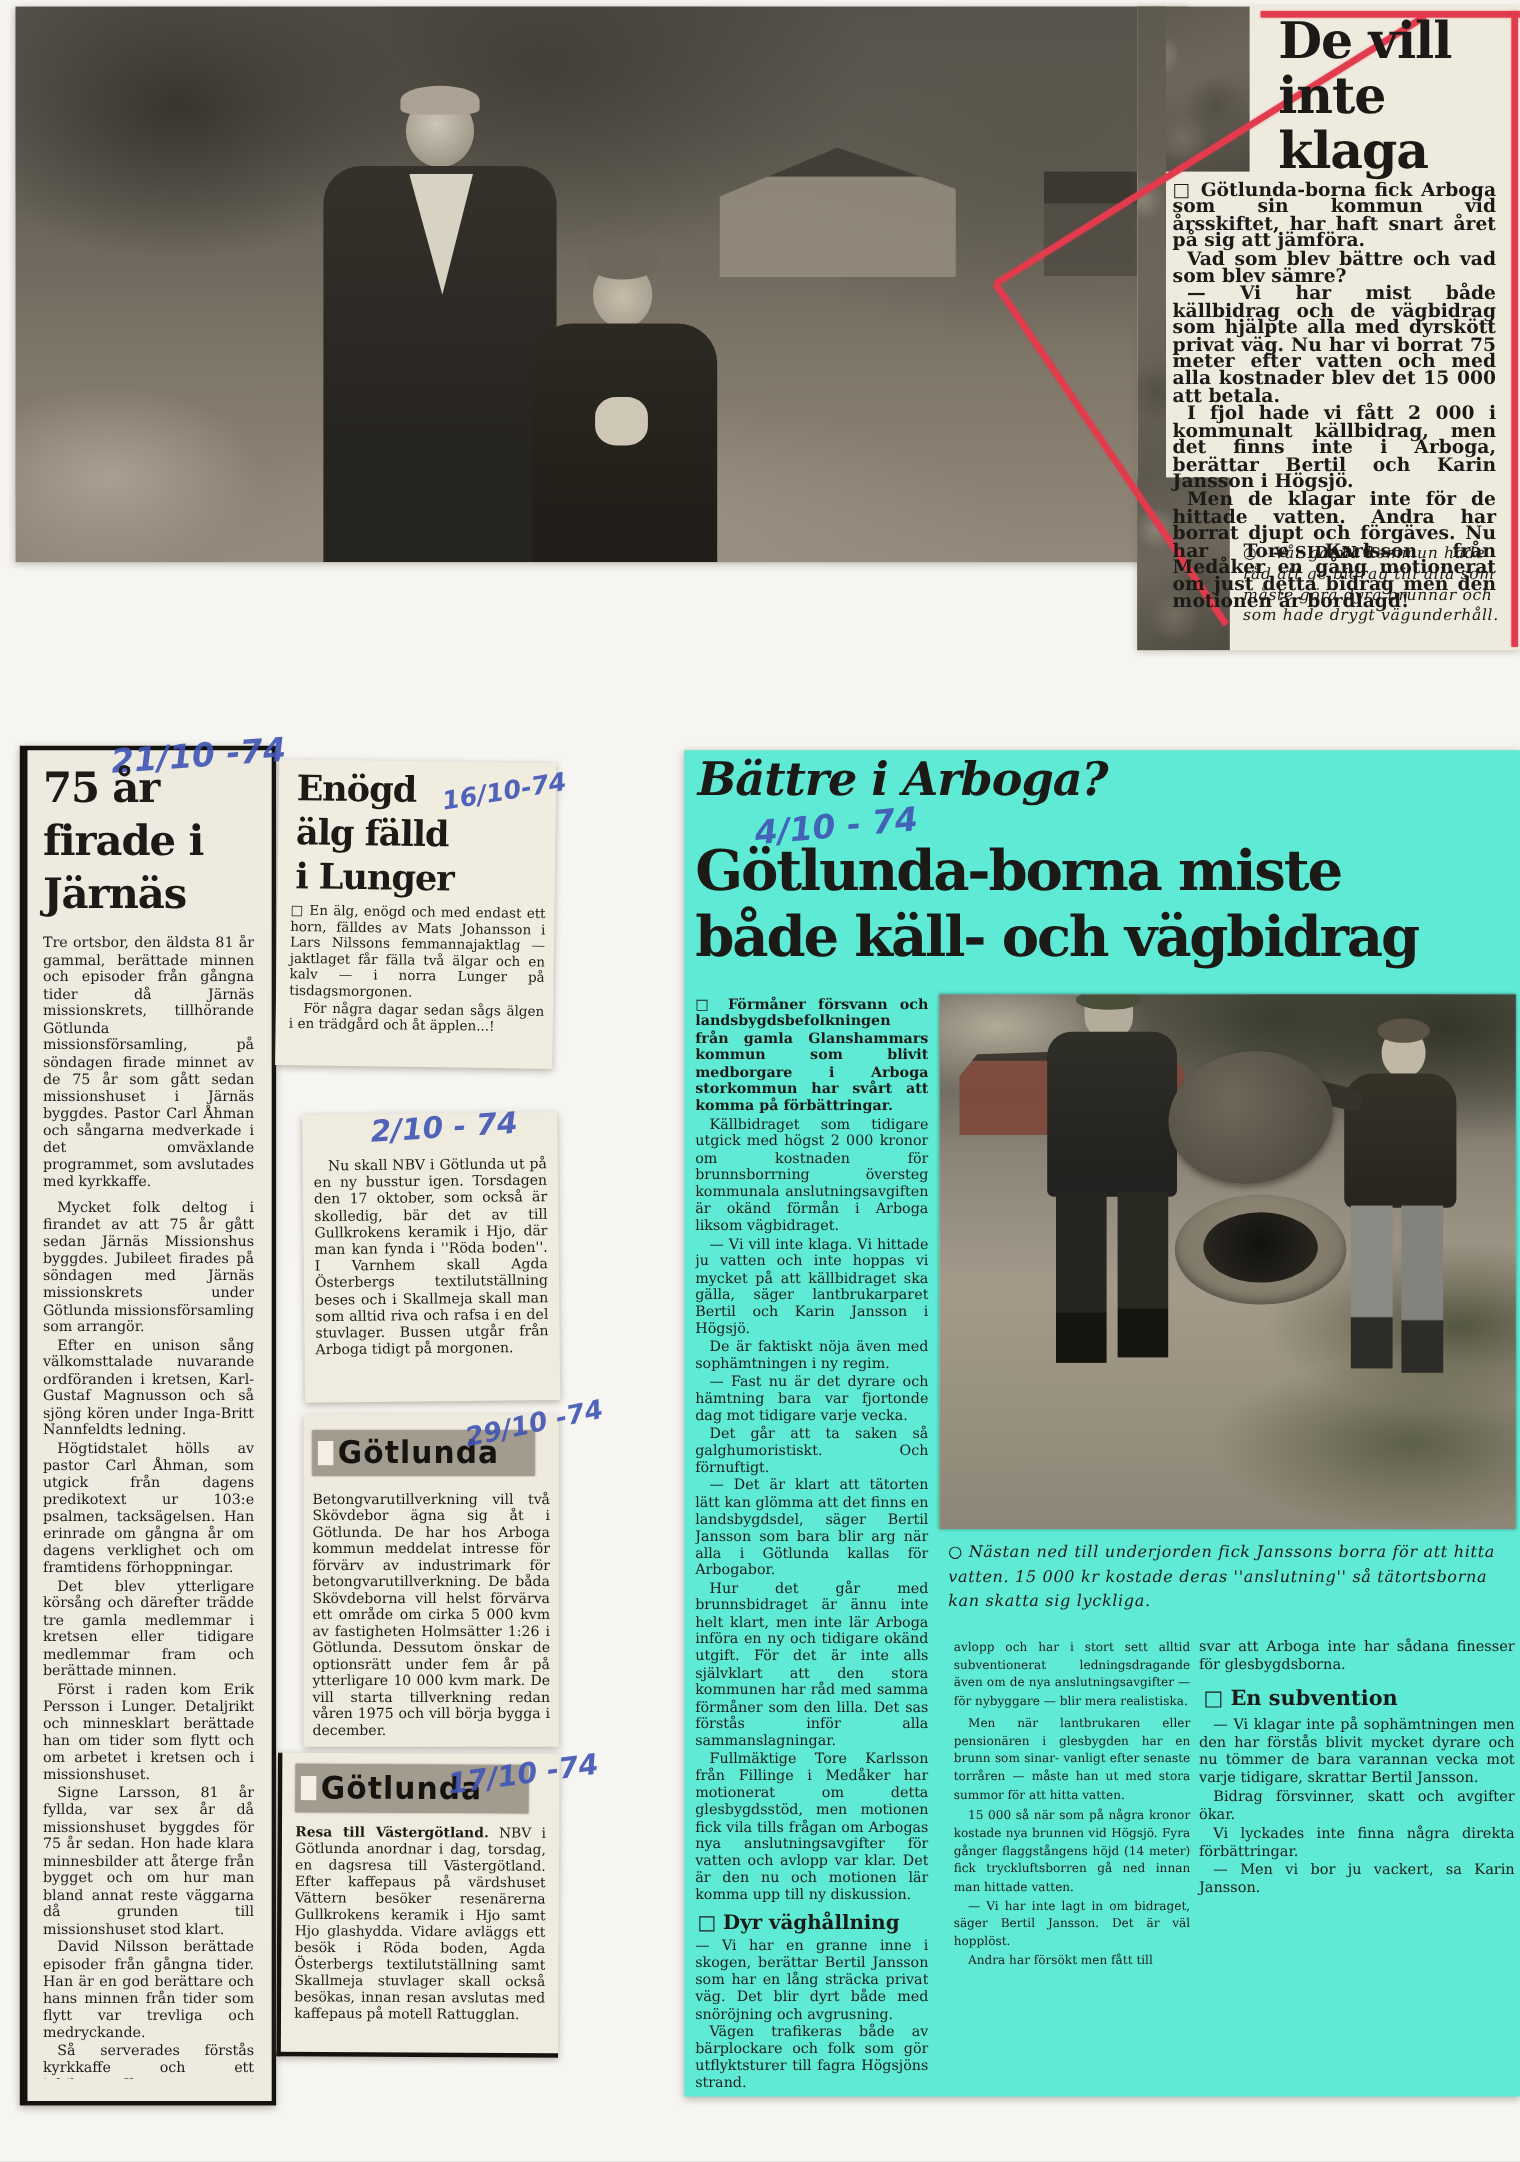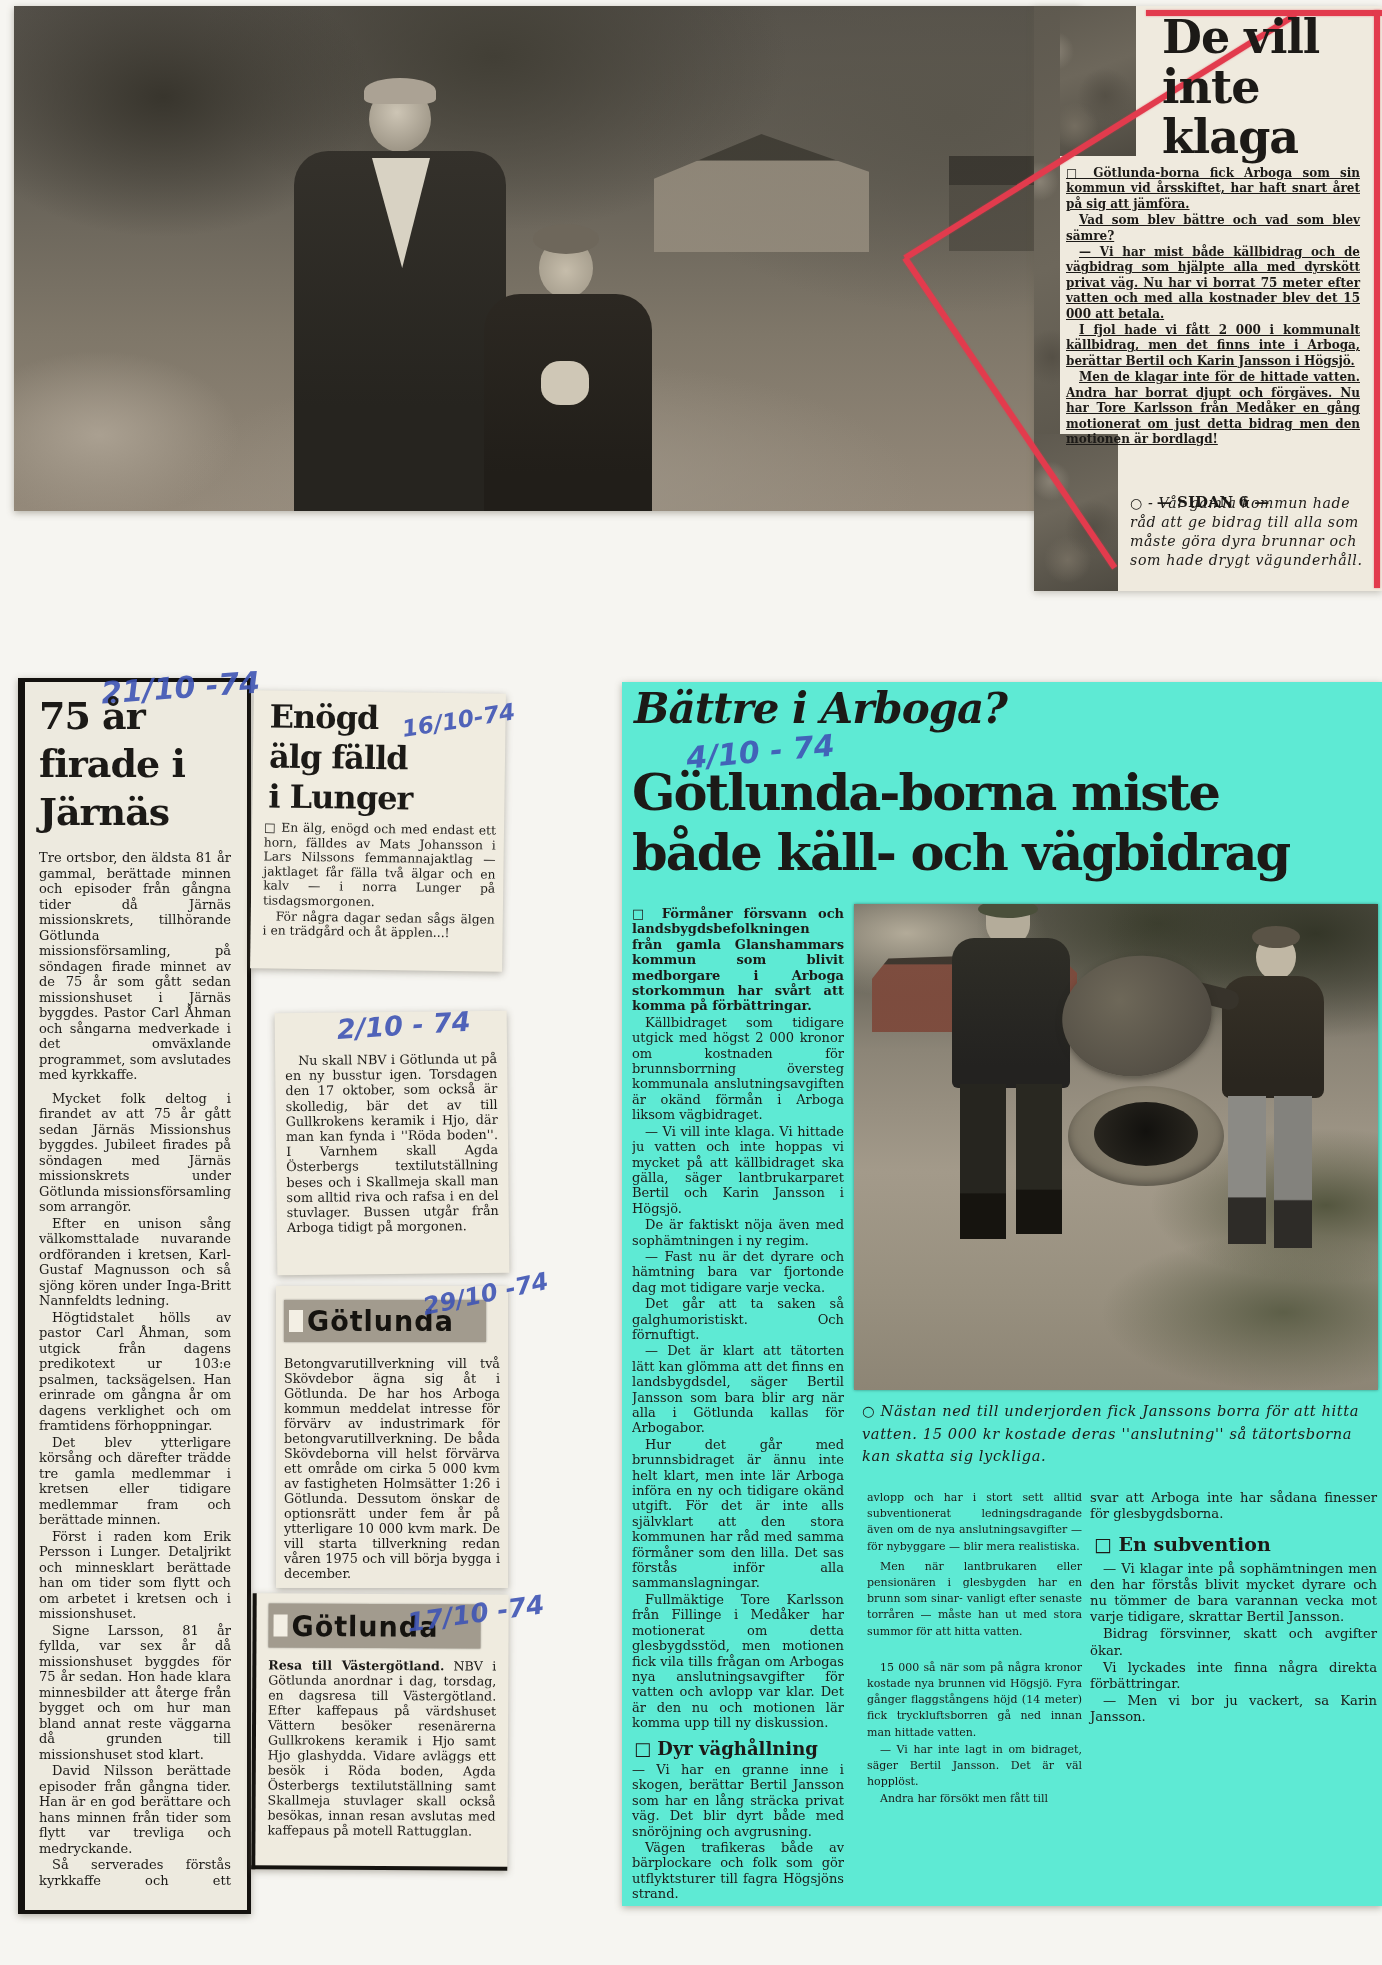--- a/index.html
+++ b/index.html
@@ -69,21 +69,21 @@
     <div class="photo-frag" style="left:0;top:428px;width:84px;height:157px;"></div>
     <div class="redline" style="left:112px;top:4px;width:236px;height:6px;"></div>
     <div class="redline" style="left:340px;top:4px;width:6px;height:578px;"></div>
     <div class="redline" style="left:-129px;top:249px;width:460px;height:6px;transform:rotate(-31.9deg);transform-origin:0 50%;"></div>
     <div class="redline" style="left:-129px;top:249px;width:374px;height:6px;transform:rotate(55.9deg);transform-origin:0 50%;"></div>
     <div class="abs headline" style="left:128px;top:6px;font-size:46px;line-height:50px;">
       <div>De vill</div>
       <div>inte</div>
       <div>klaga</div>
     </div>
-    <div class="abs np" style="left:32px;top:160px;width:294px;font-size:12px;line-height:15.4px;font-weight:bold;text-decoration:underline;">
+    <div class="abs np" style="left:32px;top:160px;width:294px;font-size:17px;line-height:15.4px;font-weight:bold;">
       <p class="ni">□ Götlunda-borna fick Arboga som sin kommun vid årsskiftet, har haft snart året på sig att jämföra.</p>
       <p>Vad som blev bättre och vad som blev sämre?</p>
       <p>— Vi har mist både källbidrag och de vägbidrag som hjälpte alla med dyrskött privat väg. Nu har vi borrat 75 meter efter vatten och med alla kostnader blev det 15 000 att betala.</p>
       <p>I fjol hade vi fått 2 000 i kommunalt källbidrag, men det finns inte i Arboga, berättar Bertil och Karin Jansson i Högsjö.</p>
       <p>Men de klagar inte för de hittade vatten. Andra har borrat djupt och förgäves. Nu har Tore Karlsson från Medåker en gång motionerat om just detta bidrag men den motionen är bordlagd!</p>
     </div>
     <div class="abs" style="left:32px;top:447px;width:294px;text-align:center;font-weight:bold;font-size:15px;margin-top:40px;">— SIDAN 6 —</div>
     <div class="abs caption" style="left:96px;top:488px;width:238px;font-size:14.2px;line-height:19px;">○ - Vår gamla kommun hade råd att ge bidrag till alla som måste göra dyra brunnar och som hade drygt vägunderhåll.</div>
   </div>
 
@@ -206,21 +206,21 @@
                   background:radial-gradient(circle at 50% 40%, #928a78 0%, #7b7464 90%);box-shadow:inset 0 -4px 8px rgba(0,0,0,.3);"></div>
       <div class="abs" style="left:240px;top:198px;width:104px;height:64px;border-radius:50%;
                   background:radial-gradient(circle at 50% 45%, #12110e 0%, #2b2821 90%);"></div>
     </div>
 
     <div class="abs caption" style="left:240px;top:718px;width:508px;font-size:14.6px;">○ Nästan ned till underjorden fick Janssons borra för att hitta vatten. 15 000 kr kostade deras ''anslutning'' så tätortsborna kan skatta sig lyckliga.</div>
 
     <div class="abs np" style="left:245px;top:808px;width:215px;font-size:11px;line-height:16.2px;">
       <p class="ni">avlopp och har i stort sett alltid subventionerat ledningsdragande även om de nya anslutningsavgifter — för nybyggare — blir mera realistiska.</p>
       <p style="margin-top:4px;">Men när lantbrukaren eller pensionären i glesbygden har en brunn som sinar- vanligt efter senaste torråren — måste han ut med stora summor för att hitta vatten.</p>
-      <p style="margin-top:20px;">15 000 så när som på några kronor kostade nya brunnen vid Högsjö. Fyra gånger flaggstångens höjd (14 meter) fick tryckluftsborren gå ned innan man hittade vatten.</p>
+      <p style="margin-top:3px;">15 000 så när som på några kronor kostade nya brunnen vid Högsjö. Fyra gånger flaggstångens höjd (14 meter) fick tryckluftsborren gå ned innan man hittade vatten.</p>
       <p>— Vi har inte lagt in om bidraget, säger Bertil Jansson. Det är väl hopplöst.</p>
       <p>Andra har försökt men fått till</p>
     </div>
 
     <div class="abs np" style="left:468px;top:808px;width:287px;font-size:13.2px;line-height:16.2px;">
       <p class="ni">svar att Arboga inte har sådana finesser för glesbygdsborna.</p>
       <div class="subhead" style="font-size:19px;margin:14px 0 8px 4px;">□ En subvention</div>
       <p>— Vi klagar inte på sophämtningen men den har förstås blivit mycket dyrare och nu tömmer de bara varannan vecka mot varje tidigare, skrattar Bertil Jansson.</p>
       <p>Bidrag försvinner, skatt och avgifter ökar.</p>
       <p>Vi lyckades inte finna några direkta förbättringar.</p>

